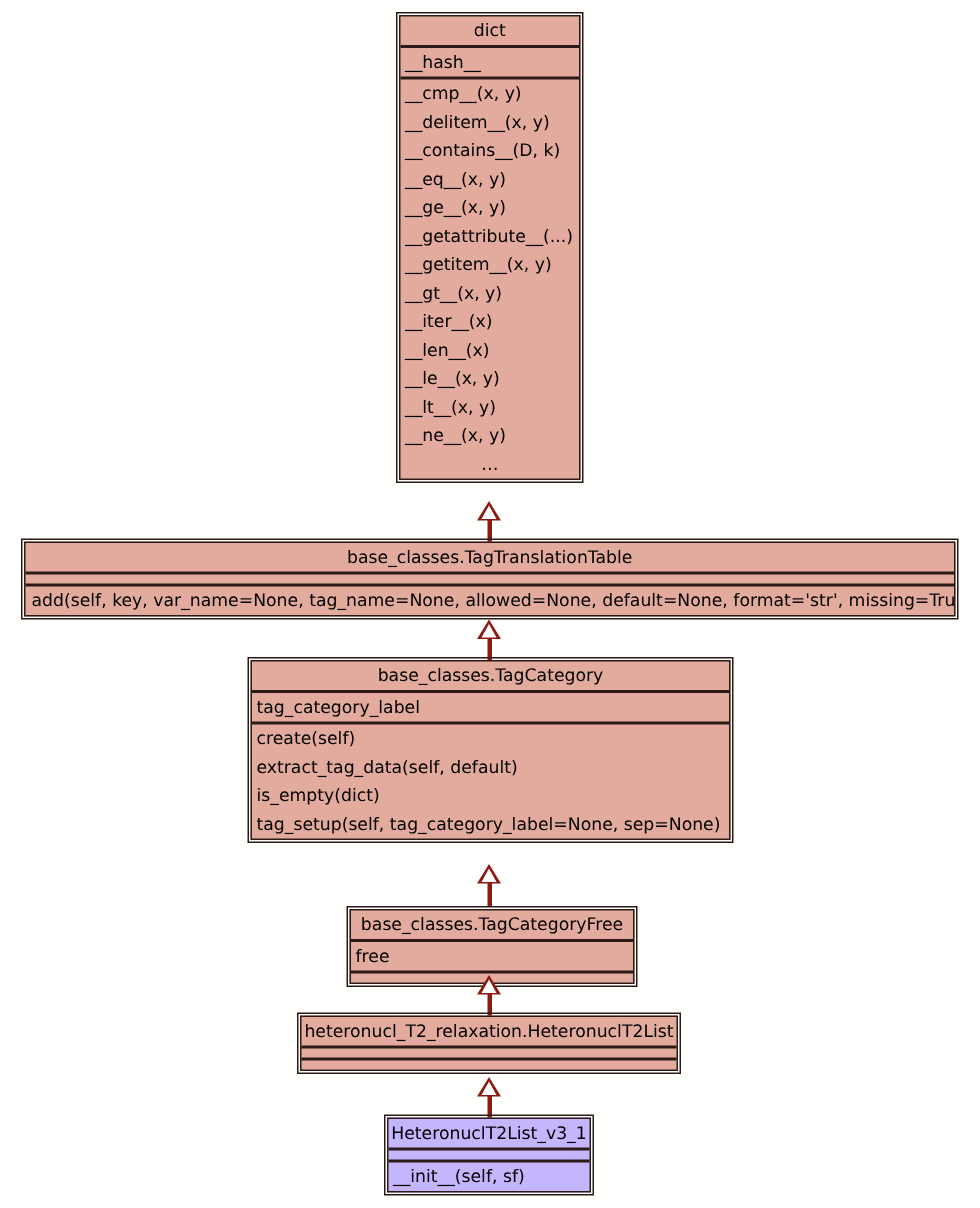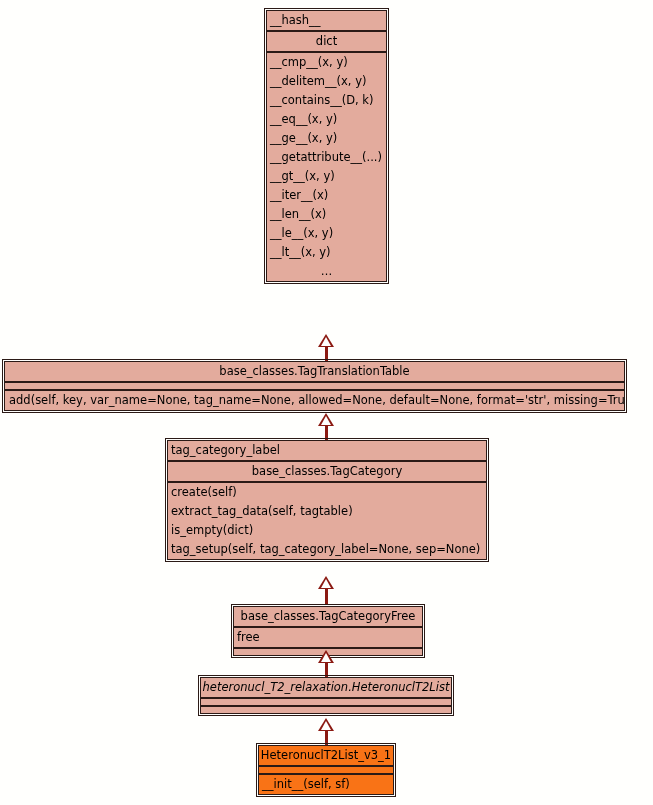--- a/index.html
+++ b/index.html
@@ -22,21 +22,21 @@
   
   .uml-class {
     position: absolute;
     box-sizing: border-box;
     border: 1px solid #2b1a16;
     background: #e3ab9d;
     outline: 1px solid #2b1a16;
     outline-offset: 1px;
   }
   .uml-class.light {
-    background: #f97316;
+    background: #c4b5fd;
   }
   .compartment {
     box-sizing: border-box;
     background: transparent;
   }
   .compartment + .compartment {
     border-top: 2px solid #2b1a16;
   }
   .cmp-title {
     text-align: center;
@@ -93,67 +93,69 @@
     border-bottom: 9px solid #fffffd;
   }
 </style>
 </head>
 <body>
 
 <div id="canvas">
 
   <div class="uml-class" style="left:266px; top:10px; width:121px;">
     <div class="compartment">
-      <div class="row">__hash__</div>
+      <div class="cmp-title">dict</div>
     </div>
     <div class="compartment">
-      <div class="cmp-title">dict</div>
+      <div class="row">__hash__</div>
     </div>
     <div class="compartment">
       <div class="row">__cmp__(x, y)</div>
       <div class="row">__delitem__(x, y)</div>
       <div class="row">__contains__(D, k)</div>
       <div class="row">__eq__(x, y)</div>
       <div class="row">__ge__(x, y)</div>
       <div class="row">__getattribute__(...)</div>
+      <div class="row">__getitem__(x, y)</div>
       <div class="row">__gt__(x, y)</div>
       <div class="row">__iter__(x)</div>
       <div class="row">__len__(x)</div>
       <div class="row">__le__(x, y)</div>
       <div class="row">__lt__(x, y)</div>
+      <div class="row">__ne__(x, y)</div>
       <div class="row center">…</div>
     </div>
   </div>
 
   <div class="gen-line" style="left:325px; top:346px; height:16px;"></div>
   <div class="gen-arrow" style="left:318px; top:334px;"></div>
 
-  <div class="uml-class" style="left:4px; top:361px; width:621px;">
+  <div class="uml-class" style="left:16px; top:361px; width:621px;">
     <div class="compartment">
       <div class="cmp-title">base_classes.TagTranslationTable</div>
     </div>
     <div class="compartment cmp-empty"></div>
     <div class="compartment">
       <div class="row wide">add(self, key, var_name=None, tag_name=None, allowed=None, default=None, format='str', missing=True)</div>
     </div>
   </div>
 
   <div class="gen-line" style="left:325px; top:425px; height:16px;"></div>
   <div class="gen-arrow" style="left:318px; top:413px;"></div>
 
   <div class="uml-class" style="left:167px; top:440px; width:320px;">
     <div class="compartment">
+      <div class="cmp-title">base_classes.TagCategory</div>
+    </div>
+    <div class="compartment">
       <div class="row">tag_category_label</div>
     </div>
     <div class="compartment">
-      <div class="cmp-title">base_classes.TagCategory</div>
-    </div>
-    <div class="compartment">
       <div class="row">create(self)</div>
-      <div class="row">extract_tag_data(self, tagtable)</div>
+      <div class="row">extract_tag_data(self, default)</div>
       <div class="row">is_empty(dict)</div>
       <div class="row">tag_setup(self, tag_category_label=None, sep=None)</div>
     </div>
   </div>
 
   <div class="gen-line" style="left:325px; top:588px; height:16px;"></div>
   <div class="gen-arrow" style="left:318px; top:576px;"></div>
 
   <div class="uml-class" style="left:233px; top:606px; width:190px;">
     <div class="compartment">
@@ -161,21 +163,21 @@
     </div>
     <div class="compartment">
       <div class="row">free</div>
     </div>
     <div class="compartment cmp-empty"></div>
   </div>
 
   <div class="gen-line" style="left:325px; top:662px; height:16px;"></div>
   <div class="gen-arrow" style="left:318px; top:650px;"></div>
 
-  <div class="uml-class" style="left:200px; top:677px; width:252px;font-style:italic;">
+  <div class="uml-class" style="left:200px; top:677px; width:252px;">
     <div class="compartment">
       <div class="cmp-title">heteronucl_T2_relaxation.HeteronuclT2List</div>
     </div>
     <div class="compartment cmp-empty"></div>
     <div class="compartment cmp-empty"></div>
   </div>
 
   <div class="gen-line" style="left:325px; top:730px; height:16px;"></div>
   <div class="gen-arrow" style="left:318px; top:718px;"></div>
 

